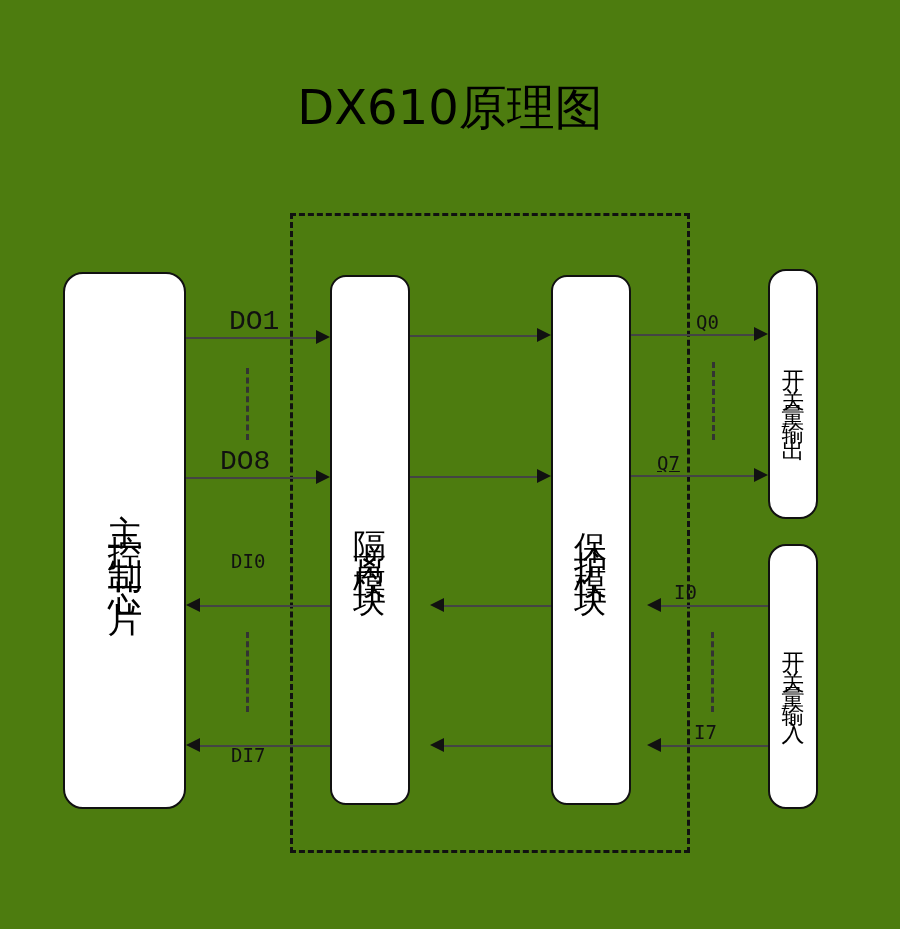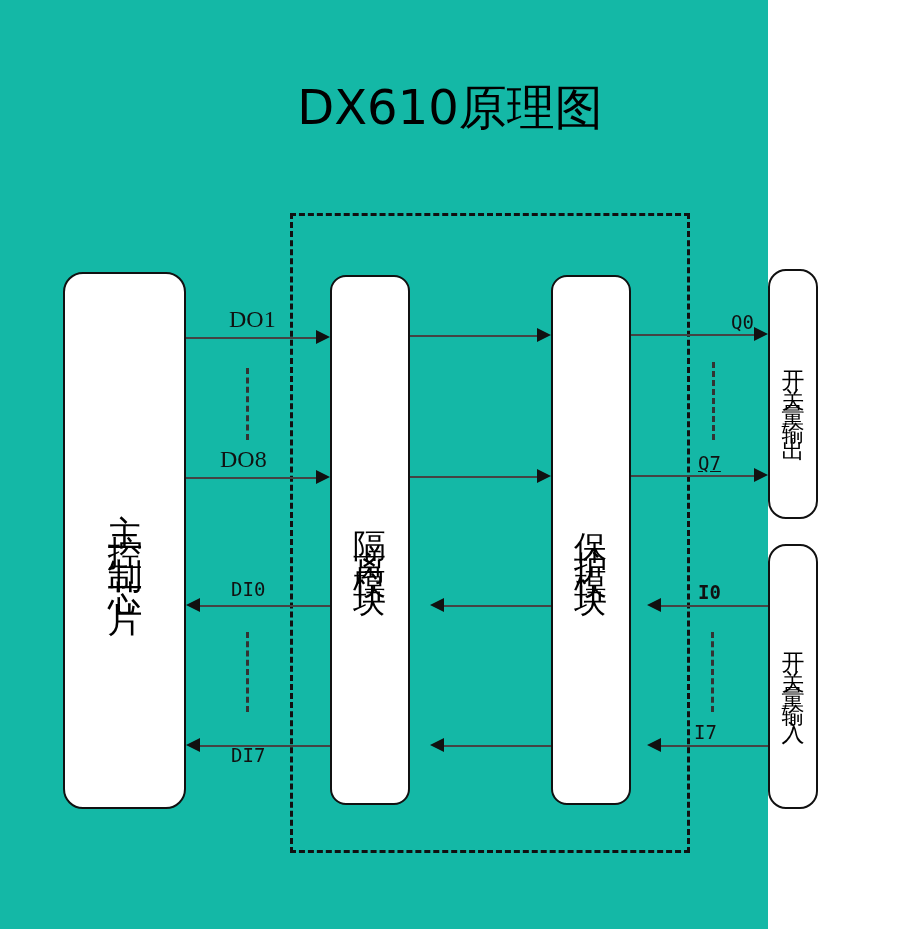--- a/index.html
+++ b/index.html
@@ -5,23 +5,23 @@
   * { box-sizing: border-box; margin: 0; padding: 0; }
   html, body {
     width: 900px;
     height: 929px;
     background: #ffffff;
     font-family: "Liberation Sans", sans-serif;
     overflow: hidden;
   }
   #canvas {
     position: relative;
-    width: 768px;
+    width: 900px;
     height: 929px;
-    background: #14b8a6;
+    background: #4d7c0f;
   }
 
   
   #diagram-title {
     position: absolute;
     left: 0;
     top: 78px;
     width: 900px;
     text-align: center;
     font-family: "DejaVu Sans", sans-serif;
@@ -108,22 +108,22 @@
     width: 0; height: 0;
     border-top: 7px solid transparent;
     border-bottom: 7px solid transparent;
   }
   .arrow-right { border-left: 14px solid #111111; }
   .arrow-left  { border-right: 14px solid #111111; }
 
   
   .sig-label {
     position: absolute;
-    font-family: Liberation Serif, serif;
-    font-size: 24px;
+    font-family: Liberation Mono, monospace;
+    font-size: 28px;
     color: #111111;
     white-space: nowrap;
   }
   .sig-label.mono {
     font-family: "DejaVu Sans Mono", monospace;
     font-size: 19px;
   }
 
   
   .ellipsis-v {
@@ -172,47 +172,47 @@
   <div class="ellipsis-v" style="left:246px; top:368px; height:72px;"></div>
 
   <div class="hline" style="left:410px; top:335px; width:127px;"></div>
   <div class="arrow-head arrow-right" style="left:537px; top:328px;"></div>
 
   <div class="hline" style="left:410px; top:476px; width:127px;"></div>
   <div class="arrow-head arrow-right" style="left:537px; top:469px;"></div>
 
   <div class="hline" style="left:631px; top:334px; width:123px;"></div>
   <div class="arrow-head arrow-right" style="left:754px; top:327px;"></div>
-  <div class="sig-label mono" style="left:696px; top:311px;margin-left:35px;">Q0</div>
+  <div class="sig-label mono" style="left:696px; top:311px;">Q0</div>
 
   <div class="hline" style="left:631px; top:475px; width:123px;"></div>
   <div class="arrow-head arrow-right" style="left:754px; top:468px;"></div>
-  <div class="sig-label mono" style="left:698px; top:452px;text-decoration:underline;">Q7</div>
+  <div class="sig-label mono" style="left:657px; top:452px;text-decoration:underline;">Q7</div>
 
   <div class="ellipsis-v" style="left:712px; top:362px; height:78px;"></div>
 
   <div class="hline" style="left:661px; top:605px; width:107px;"></div>
   <div class="arrow-head arrow-left" style="left:647px; top:598px;"></div>
-  <div class="sig-label mono" style="left:698px; top:581px;font-weight:bold;">I0</div>
+  <div class="sig-label mono" style="left:674px; top:581px;">I0</div>
 
   <div class="hline" style="left:661px; top:745px; width:107px;"></div>
   <div class="arrow-head arrow-left" style="left:647px; top:738px;"></div>
   <div class="sig-label mono" style="left:694px; top:721px;">I7</div>
 
   <div class="ellipsis-v" style="left:711px; top:632px; height:80px;"></div>
 
   <div class="hline" style="left:444px; top:605px; width:107px;"></div>
   <div class="arrow-head arrow-left" style="left:430px; top:598px;"></div>
 
   <div class="hline" style="left:444px; top:745px; width:107px;"></div>
   <div class="arrow-head arrow-left" style="left:430px; top:738px;"></div>
 
   <div class="hline" style="left:200px; top:605px; width:130px;"></div>
   <div class="arrow-head arrow-left" style="left:186px; top:598px;"></div>
-  <div class="sig-label mono" style="left:231px; top:578px;text-align:right;">DI0</div>
+  <div class="sig-label mono" style="left:231px; top:550px;text-align:right;">DI0</div>
 
   <div class="hline" style="left:200px; top:745px; width:130px;"></div>
   <div class="arrow-head arrow-left" style="left:186px; top:738px;"></div>
   <div class="sig-label mono" style="left:231px; top:744px;">DI7</div>
 
   <div class="ellipsis-v" style="left:246px; top:632px; height:80px;"></div>
 
 </div>
 
 </body></html>

